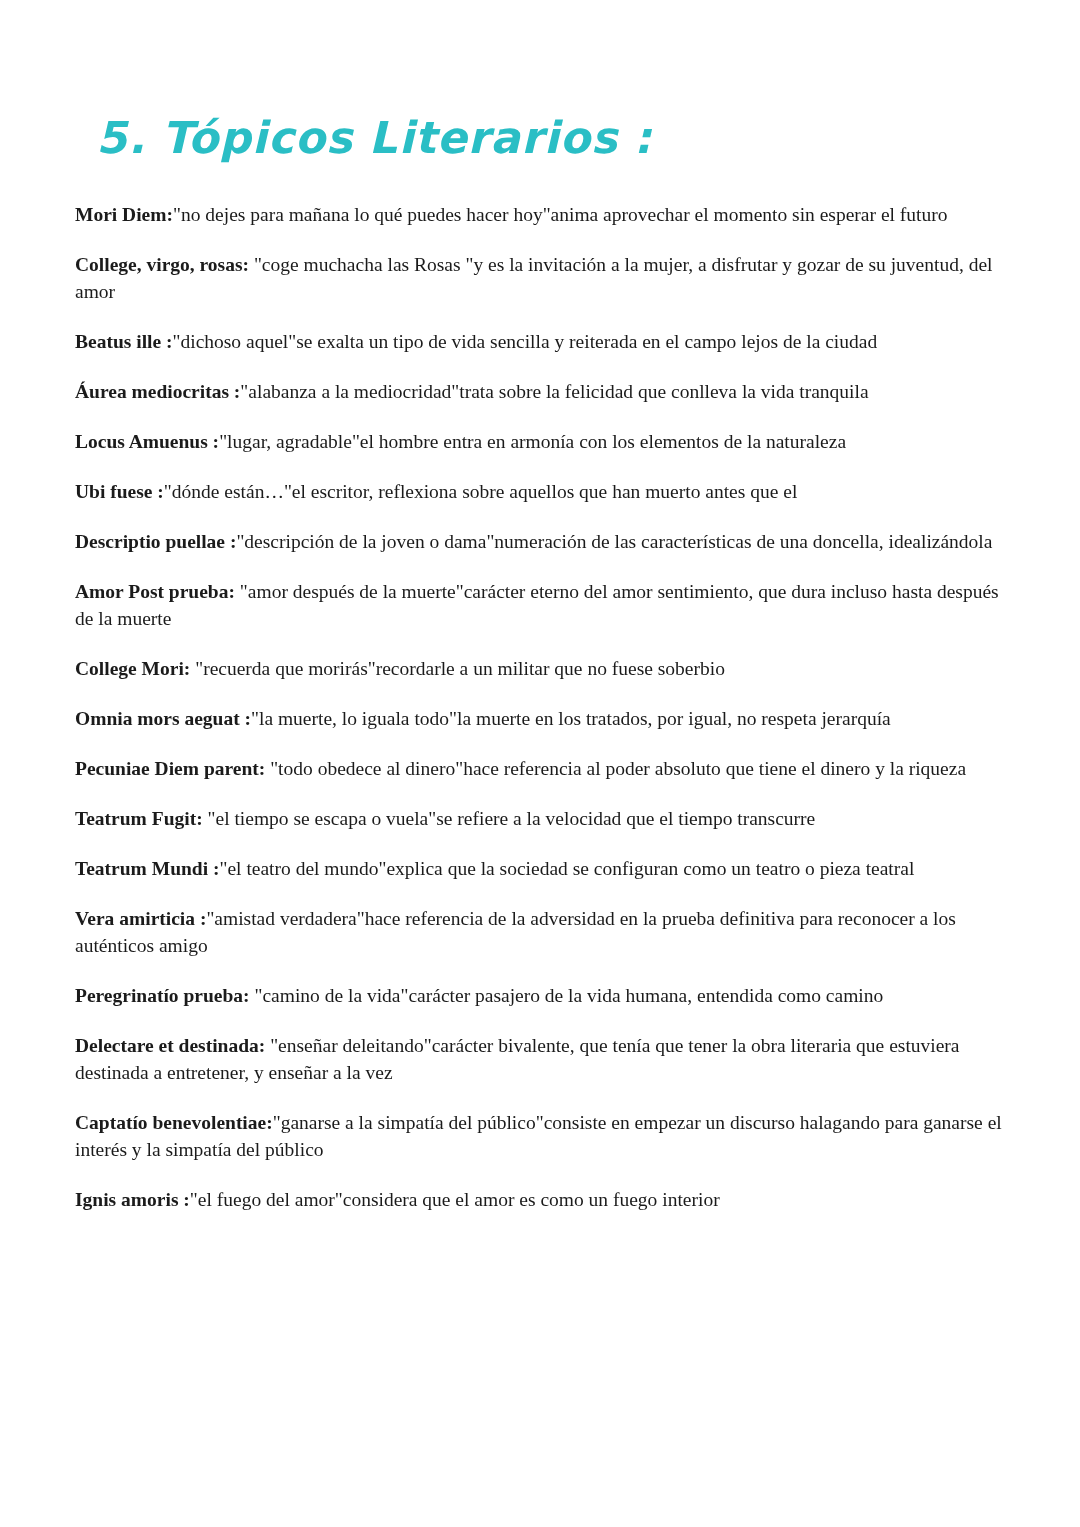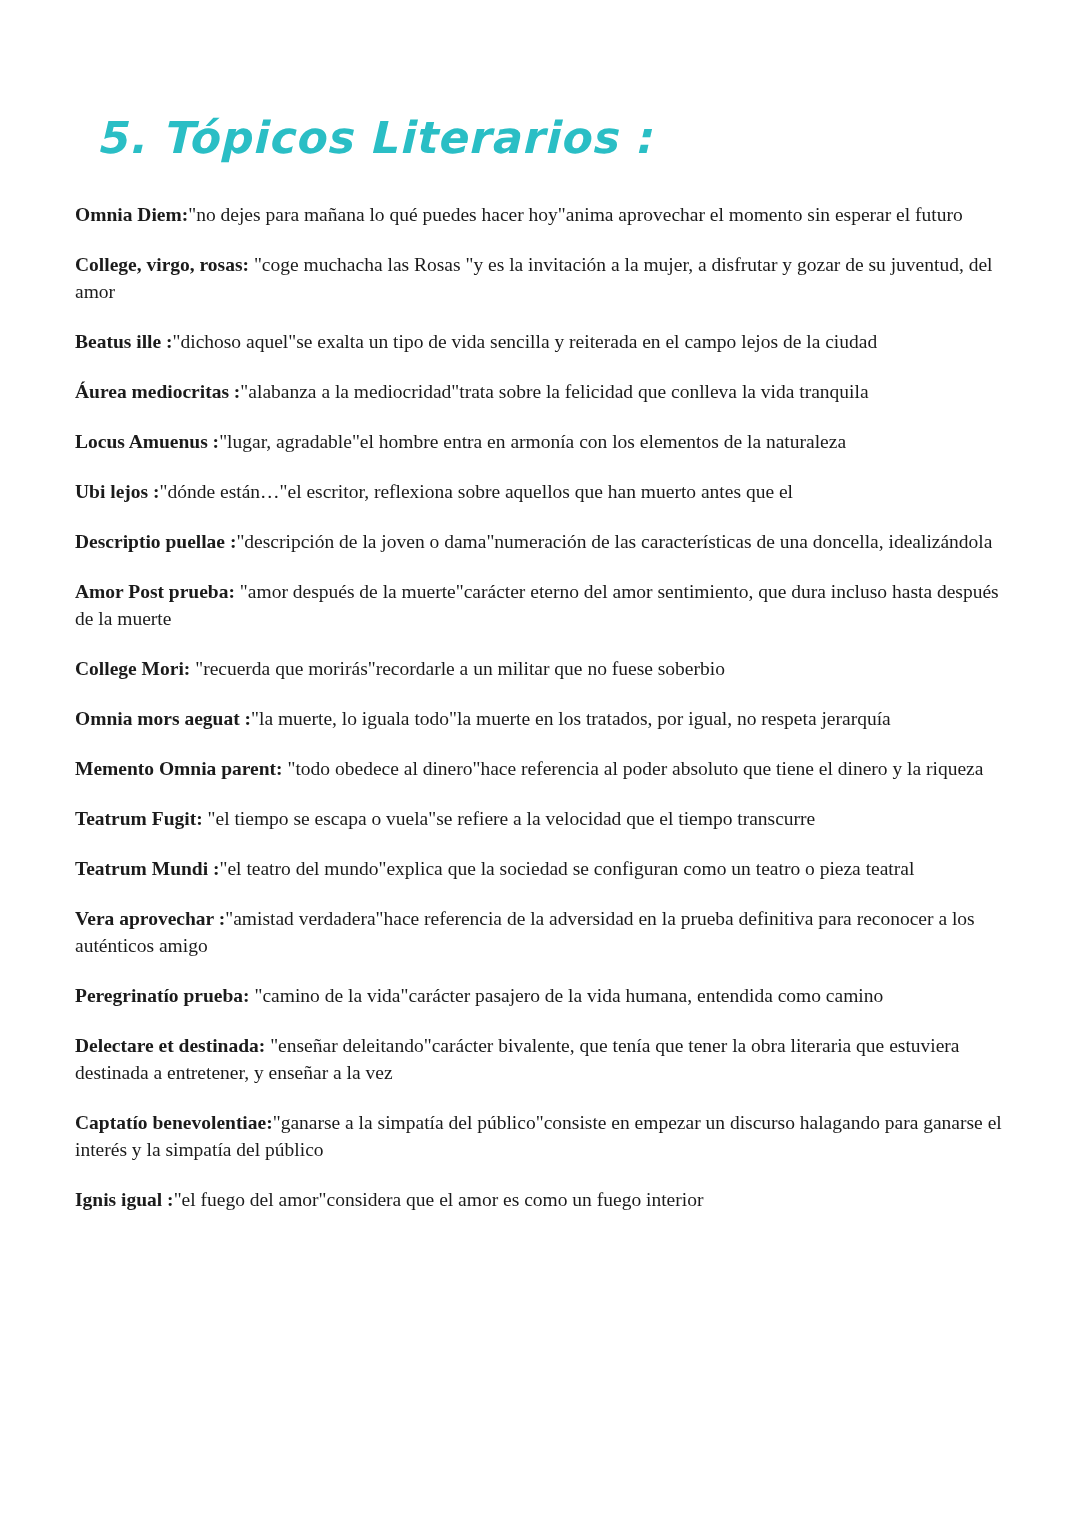--- a/index.html
+++ b/index.html
@@ -47,32 +47,32 @@
   .entry span {
     white-space: pre-wrap;
   }
 </style>
 </head>
 <body>
 
 <div class="page">
   <h1 class="title">5. Tópicos Literarios :</h1>
   <div class="entries">
-      <p class="entry"><strong>Omnia Diem:</strong><span>"no dejes para mañana lo qué puedes hacer hoy"anima aprovechar el momento sin esperar el futuro</span></p>
+      <p class="entry"><strong>Mori Diem:</strong><span>"no dejes para mañana lo qué puedes hacer hoy"anima aprovechar el momento sin esperar el futuro</span></p>
       <p class="entry"><strong>College, virgo, rosas:</strong><span> "coge muchacha las Rosas "y es la invitación a la mujer, a disfrutar y gozar de su juventud, del amor</span></p>
       <p class="entry"><strong>Beatus ille :</strong><span>"dichoso aquel"se exalta un tipo de vida sencilla y reiterada en el campo lejos de la ciudad</span></p>
       <p class="entry"><strong>Áurea mediocritas :</strong><span>"alabanza a la mediocridad"trata sobre la felicidad que conlleva la vida tranquila</span></p>
       <p class="entry"><strong>Locus Amuenus :</strong><span>"lugar, agradable"el hombre entra en armonía con los elementos de la naturaleza</span></p>
-      <p class="entry"><strong>Ubi lejos :</strong><span>"dónde están…"el escritor, reflexiona sobre aquellos que han muerto antes que el</span></p>
+      <p class="entry"><strong>Ubi fuese :</strong><span>"dónde están…"el escritor, reflexiona sobre aquellos que han muerto antes que el</span></p>
       <p class="entry"><strong>Descriptio puellae :</strong><span>"descripción de la joven o dama"numeración de las características de una doncella, idealizándola</span></p>
       <p class="entry"><strong>Amor Post prueba:</strong><span> "amor después de la muerte"carácter eterno del amor sentimiento, que dura incluso hasta después de la muerte</span></p>
       <p class="entry"><strong>College Mori:</strong><span> "recuerda que morirás"recordarle a un militar que no fuese soberbio</span></p>
       <p class="entry"><strong>Omnia mors aeguat :</strong><span>"la muerte, lo iguala todo"la muerte en los tratados, por igual, no respeta jerarquía</span></p>
-      <p class="entry"><strong>Memento Omnia parent:</strong><span> "todo obedece al dinero"hace referencia al poder absoluto que tiene el dinero y la riqueza</span></p>
+      <p class="entry"><strong>Pecuniae Diem parent:</strong><span> "todo obedece al dinero"hace referencia al poder absoluto que tiene el dinero y la riqueza</span></p>
       <p class="entry"><strong>Teatrum Fugit:</strong><span> "el tiempo se escapa o vuela"se refiere a la velocidad que el tiempo transcurre</span></p>
       <p class="entry"><strong>Teatrum Mundi :</strong><span>"el teatro del mundo"explica que la sociedad se configuran como un teatro o pieza teatral</span></p>
-      <p class="entry"><strong>Vera aprovechar :</strong><span>"amistad verdadera"hace referencia de la adversidad en la prueba definitiva para reconocer a los auténticos amigo</span></p>
+      <p class="entry"><strong>Vera amirticia :</strong><span>"amistad verdadera"hace referencia de la adversidad en la prueba definitiva para reconocer a los auténticos amigo</span></p>
       <p class="entry"><strong>Peregrinatío prueba:</strong><span> "camino de la vida"carácter pasajero de la vida humana, entendida como camino</span></p>
       <p class="entry"><strong>Delectare et destinada:</strong><span> "enseñar deleitando"carácter bivalente, que tenía que tener la obra literaria que estuviera destinada a entretener, y enseñar a la vez</span></p>
       <p class="entry"><strong>Captatío benevolentiae:</strong><span>"ganarse a la simpatía del público"consiste en empezar un discurso halagando para ganarse el interés y la simpatía del público</span></p>
-      <p class="entry"><strong>Ignis igual :</strong><span>"el fuego del amor"considera que el amor es como un fuego interior</span></p>
+      <p class="entry"><strong>Ignis amoris :</strong><span>"el fuego del amor"considera que el amor es como un fuego interior</span></p>
     </div>
 </div>
 
 </body></html>

